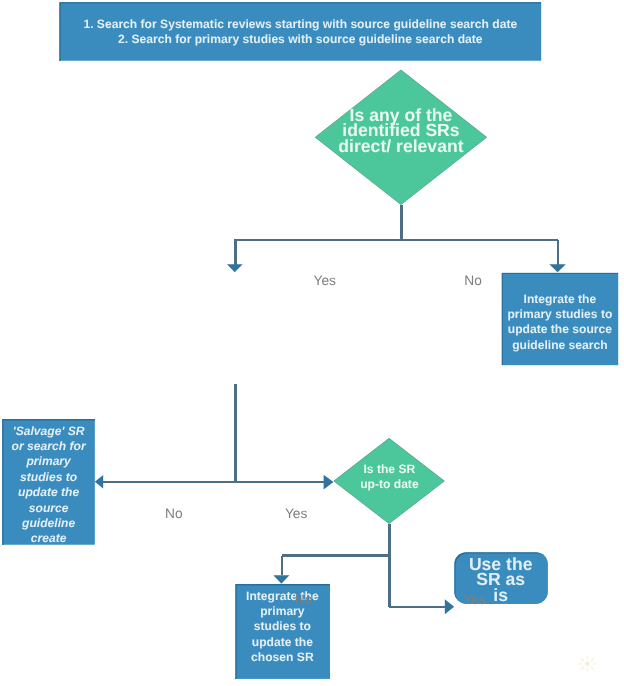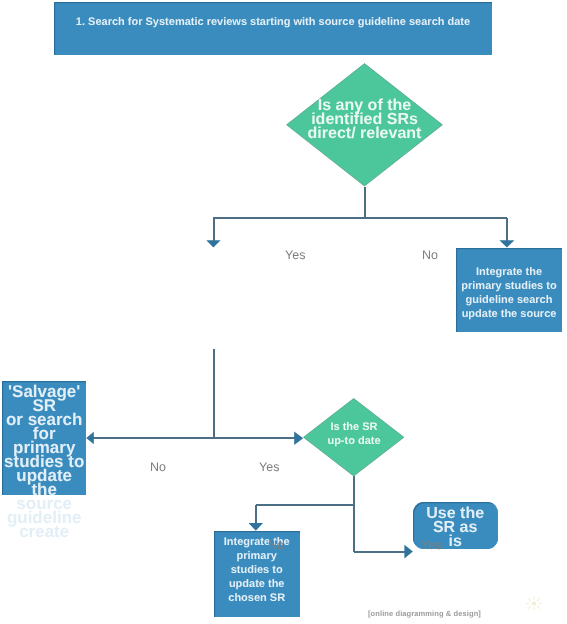--- a/index.html
+++ b/index.html
@@ -59,20 +59,21 @@
       <path d="M93.8 431.8 L93.8 444.2 L86.2 438.0 Z"></path>
       <path d="M294.2 431.5 L294.2 445.0 L303.2 438.2 Z"></path>
       <path d="M248.5 522.9 L263.1 522.9 L255.8 530.7 Z"></path>
       <path d="M404.4 544.8 L404.4 558.4 L412.9 551.6 Z"></path>
     </g>
   </svg>
 
   <div class="shape box" style="left:54px;top:1.5px;width:438px;height:53px;font-size:11px;">
     <div class="txt" style="top:13px;">
       <div>1. Search for Systematic reviews starting with source guideline search date</div>
+      <div>2. Search for primary studies with source guideline search date</div>
     </div>
   </div>
 
   <div class="diamond" style="left:285.6px;top:63.3px;width:157px;height:123.2px;">
     <svg width="157" height="124" viewBox="0 0 157 124">
       <polygon points="78.5,0.6 156.4,61.8 78.5,123 0.6,61.8" fill="#4cc79b" stroke="#54a289" stroke-width="0.8"></polygon>
     </svg>
     <div class="dtext" style="top:36px;font-size:16px;">
       <div>Is any of the</div>
       <div>identified SRs</div>
@@ -88,26 +89,26 @@
     <div class="dtext" style="top:22px;font-size:11px;">
       <div>Is the SR</div>
       <div>up-to date</div>
     </div>
   </div>
 
   <div class="shape box" style="left:455.7px;top:247.5px;width:106px;height:84.2px;font-size:11px;">
     <div class="txt" style="top:17.5px;">
       <div>Integrate the</div>
       <div>primary studies to</div>
+      <div>update the source</div>
       <div>guideline search</div>
-      <div>update the source</div>
     </div>
   </div>
 
-  <div class="shape box" style="left:1.6px;top:380.9px;width:84.4px;height:114.4px;font-size:17px;">
+  <div class="shape box" style="left:1.6px;top:380.9px;width:84.4px;height:114.4px;font-size:11px;font-style:italic;">
     <div class="txt" style="top:4.5px;">
       <div>'Salvage' SR</div>
       <div>or search for</div>
       <div>primary</div>
       <div>studies to</div>
       <div>update the</div>
       <div>source</div>
       <div>guideline</div>
       <div>create</div>
     </div>
@@ -130,23 +131,20 @@
     </div>
   </div>
 
   <div class="lbl" style="left:284.8px;top:200px;">Yes</div>
   <div class="lbl" style="left:422px;top:200px;">No</div>
   <div class="lbl" style="left:149.8px;top:411.8px;">No</div>
   <div class="lbl" style="left:259.3px;top:411.8px;">Yes</div>
   <div class="lbl" style="left:268px;top:489.5px;">No</div>
   <div class="lbl" style="left:421.3px;top:489.5px;">Yes</div>
 
-  <div class="wm" style="left:368px;top:602.5px;">
-    <span class="wm-tag">[online diagramming &amp; design]</span>
-  </div>
   <svg class="wm" style="left:524px;top:595px;width:20px;height:17px;" viewBox="0 0 20 17">
     <g fill="#f0ecd2" opacity="0.9">
       <circle cx="10" cy="8.5" r="2.1"></circle>
       <path d="M10 0.2 L10.8 4.6 L9.2 4.6 Z"></path>
       <path d="M10 16.8 L10.8 12.4 L9.2 12.4 Z"></path>
       <path d="M0.5 8.5 L4.7 7.7 L4.7 9.3 Z"></path>
       <path d="M19.5 8.5 L15.3 7.7 L15.3 9.3 Z"></path>
       <path d="M3.2 1.8 L7.1 5.4 L5.9 6.6 Z"></path>
       <path d="M16.8 15.2 L12.9 11.6 L14.1 10.4 Z"></path>
       <path d="M16.8 1.8 L12.9 5.4 L14.1 6.6 Z"></path>

